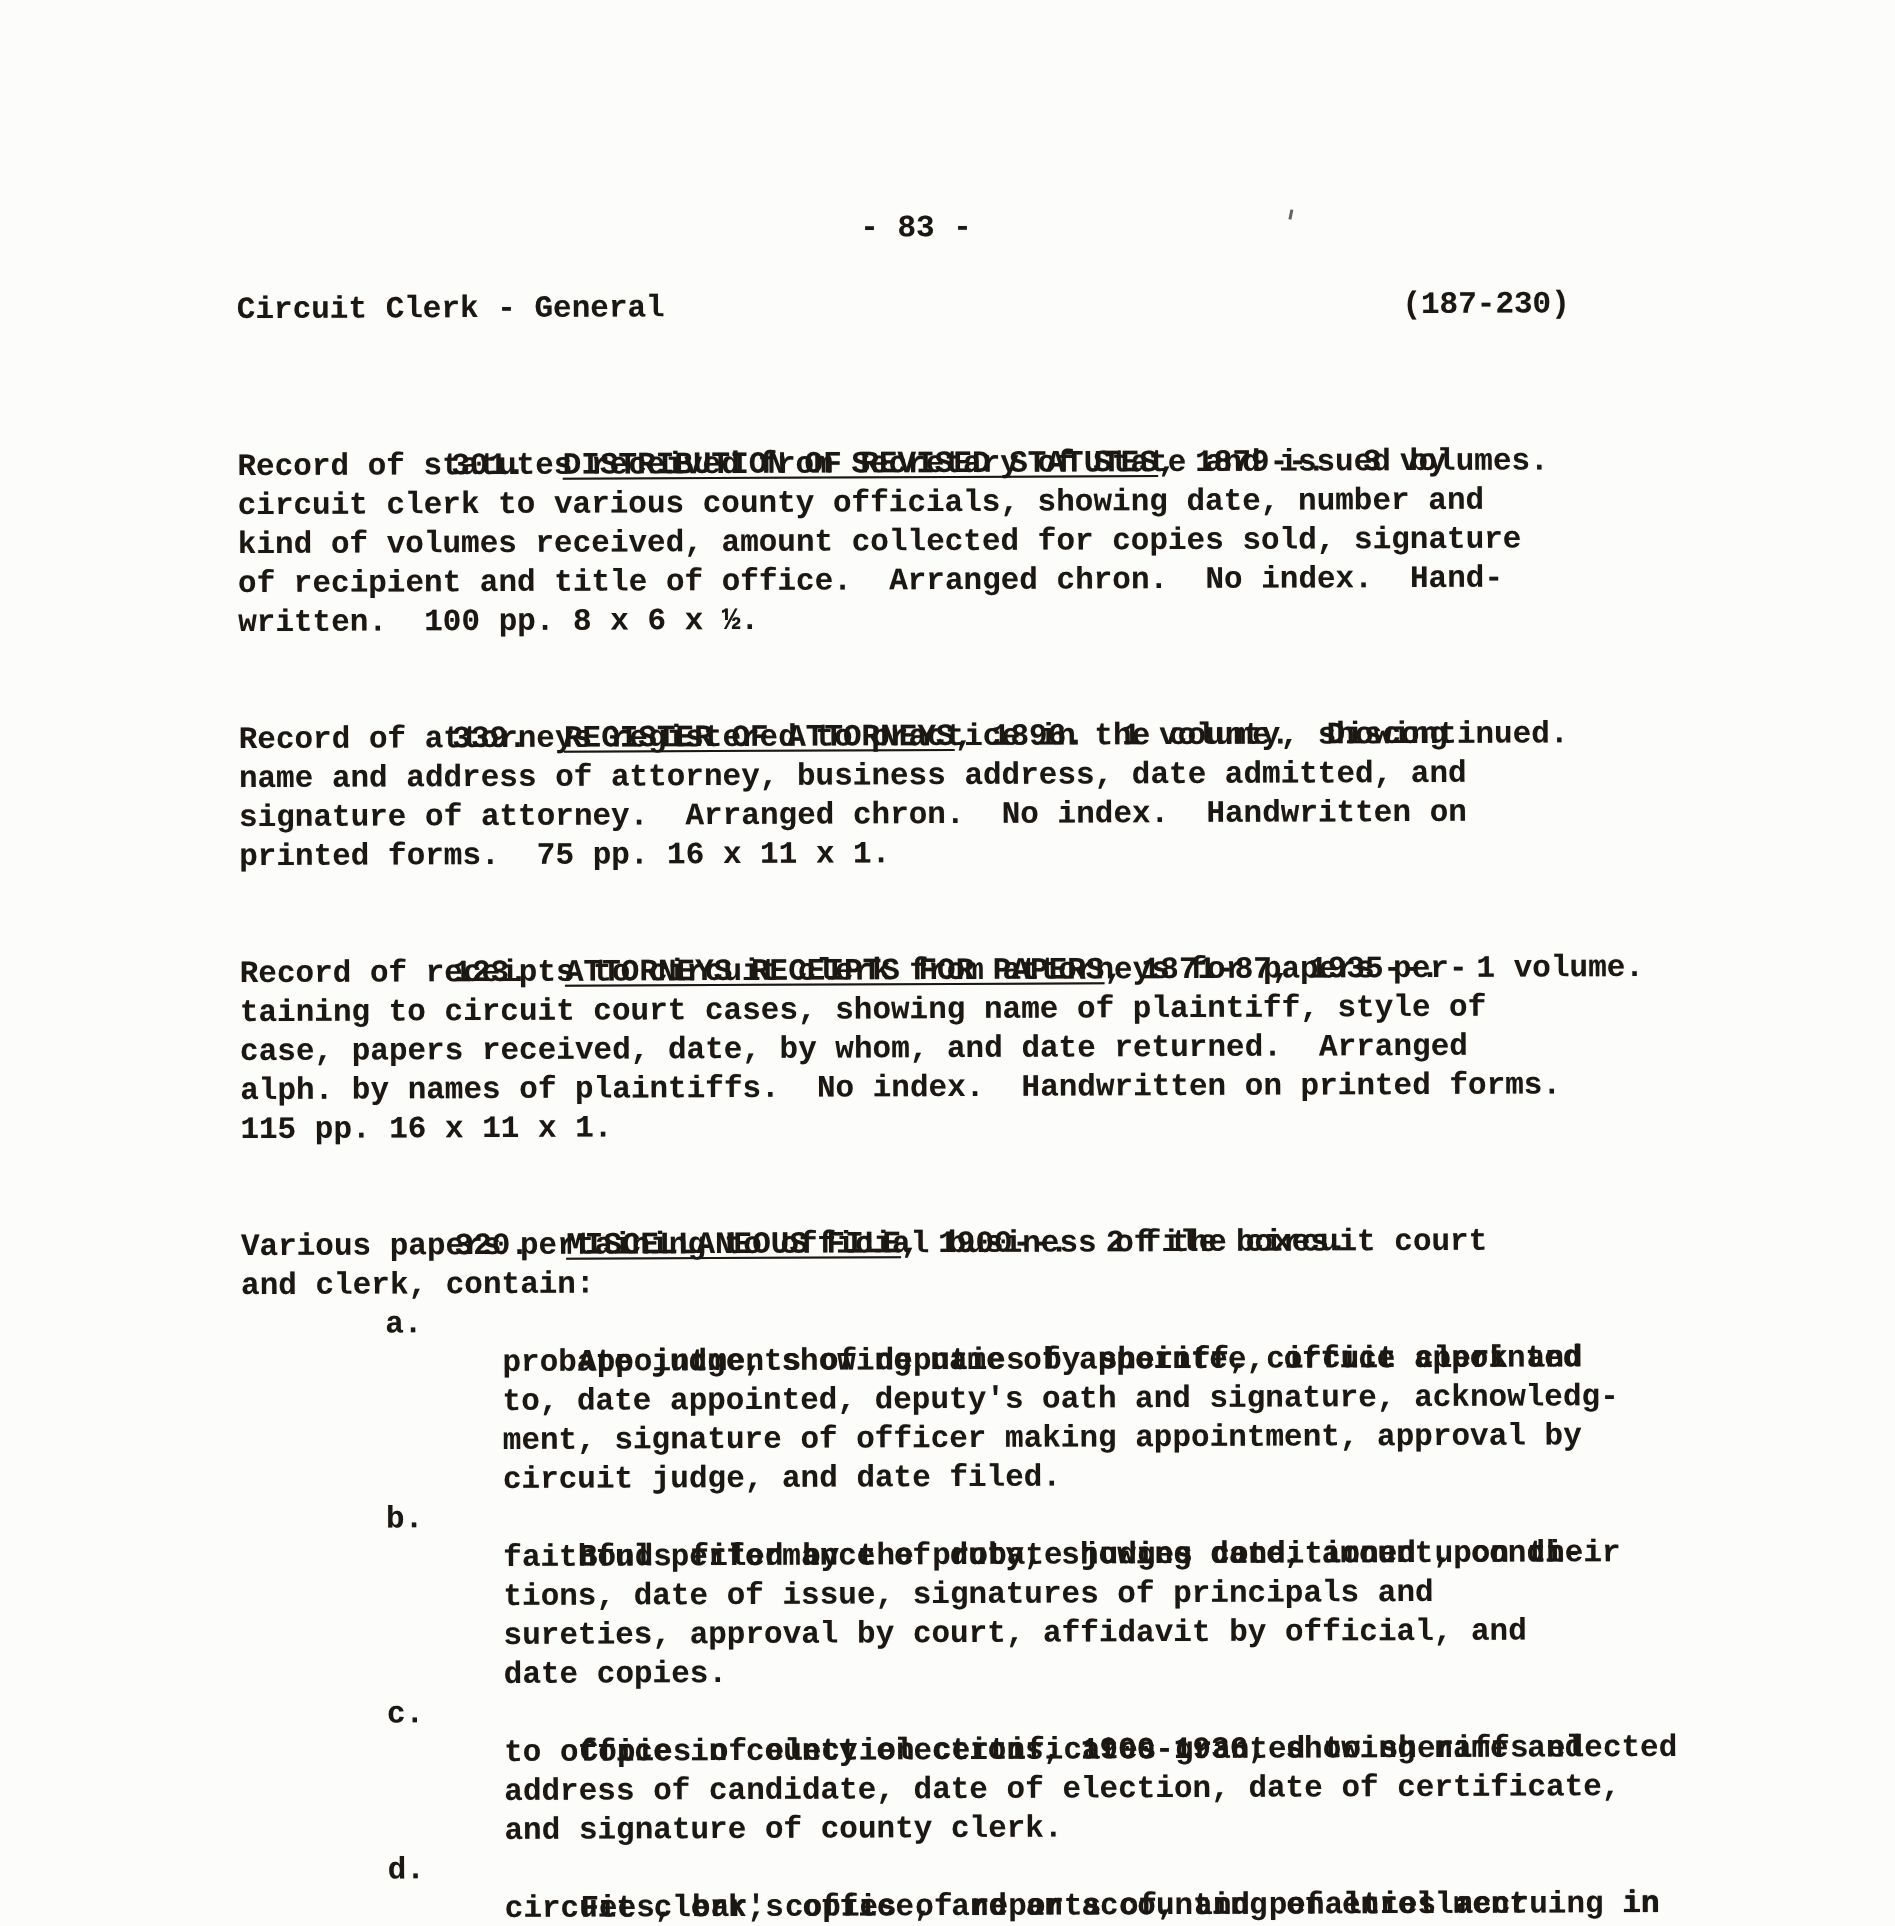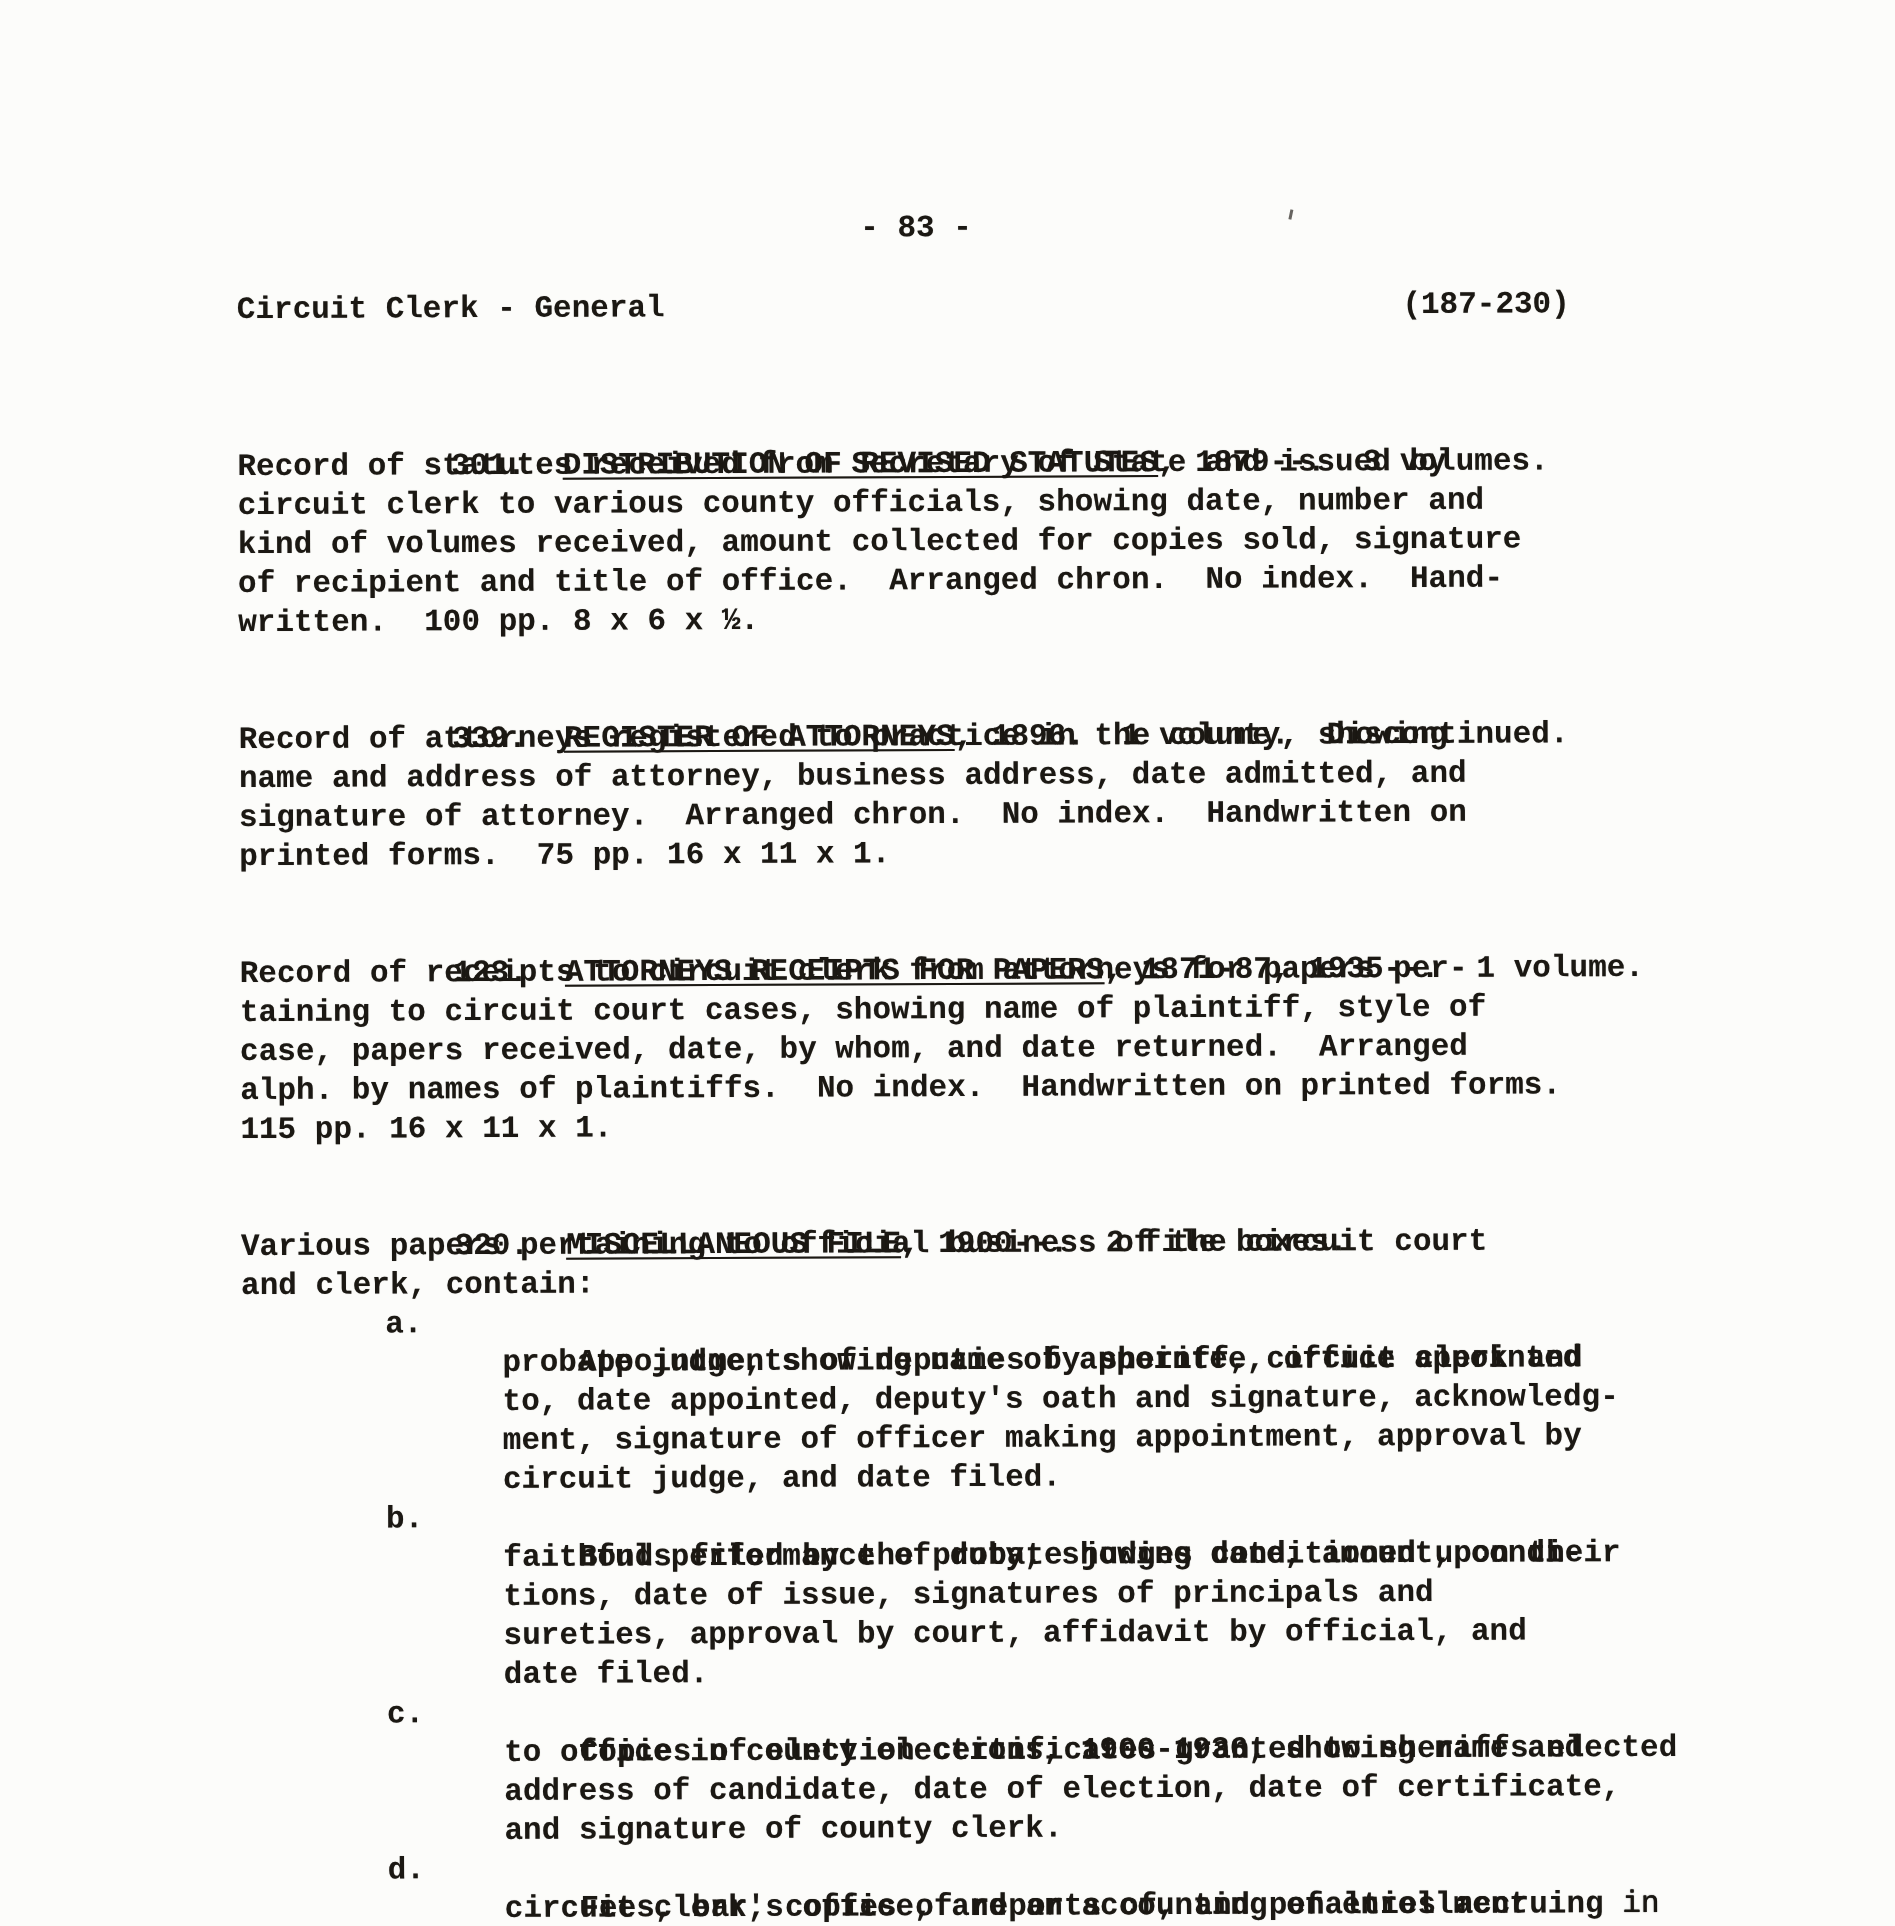--- a/index.html
+++ b/index.html
@@ -18,21 +18,21 @@
   .line{white-space:pre;line-height:39px;height:39px;}
   .pageno{position:absolute;top:208px;left:0;width:100%;box-sizing:border-box;padding-right:54px;text-align:center;line-height:39px;white-space:pre;}
   .headerline{position:absolute;top:287px;left:241px;width:1333px;display:flex;justify-content:space-between;line-height:39px;white-space:pre;}
   .entries{position:absolute;top:405px;left:241px;width:1410px;}
   .entry{margin-bottom:39px;}
   .heading{padding-left:102px;}
   .u{text-decoration:underline;text-decoration-thickness:1.9px;text-underline-offset:3.5px;}
   .item-first{position:relative;padding-left:225px;}
   .item-label{position:absolute;left:144px;top:0;}
   .item-cont-line{padding-left:261px;}
-  b{font-weight:400;text-shadow:0 0 1.2px rgba(10,8,5,.75), 0.4px 0 0 #1b1813;}
+  b{font-weight:700;text-shadow:0 0 1.2px rgba(10,8,5,.75), 0.4px 0 0 #1b1813;}
   .speck{position:absolute;top:211px;left:1294px;width:2.7px;height:10px;background:rgba(40,35,30,.7);transform:rotate(12deg);filter:blur(0.4px);}
 </style>
 </head>
 <body>
 
 <div class="page">
   <div class="content">
     <div class="pageno">- 83 -</div>
     <div class="headerline">
       <span>Circuit Clerk - General</span>
@@ -97,21 +97,21 @@
   </div>
 
   <div>
     <div class="line item-first">
       <span class="item-label">b.</span><span><span>Bonds filed by the probate judges conditioned upon their</span></span>
     </div>
     <div>
                 <div class="line item-cont-line"><span>faithful performance of duty, showing date, amount, condi-</span></div>
                 <div class="line item-cont-line"><span>tions, date of issue, signatures of principals and</span></div>
                 <div class="line item-cont-line"><span>sureties, approval by court, affidavit by official, and</span></div>
-                <div class="line item-cont-line"><span>date filed.</span></div>
+                <div class="line item-cont-line"><span>date copies.</span></div>
               </div>
   </div>
 
   <div>
     <div class="line item-first">
       <span class="item-label">c.</span><span><span>Copies of election certificates granted to sheriffs elected</span></span>
     </div>
     <div>
                 <div class="line item-cont-line"><span>to office in county elections, 1900-1936, showing name and</span></div>
                 <div class="line item-cont-line"><span>address of candidate, date of election, date of certificate,</span></div>

